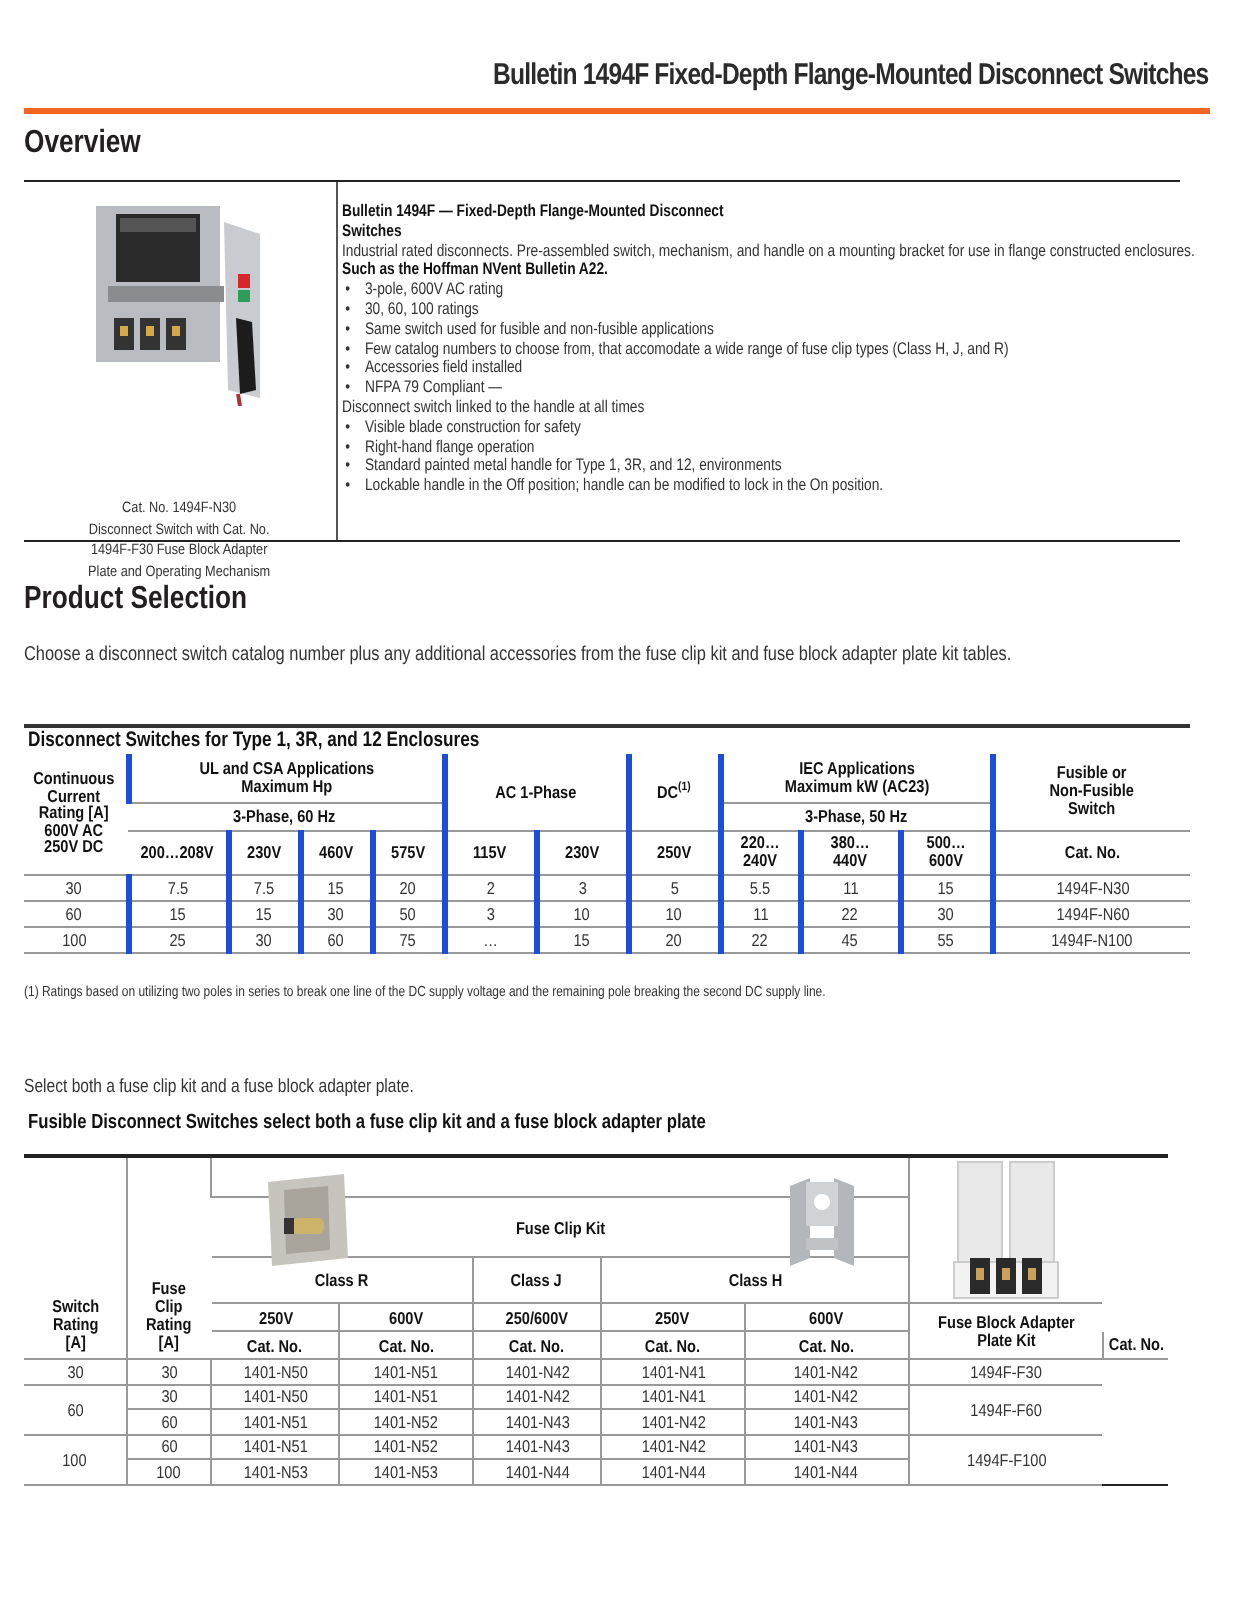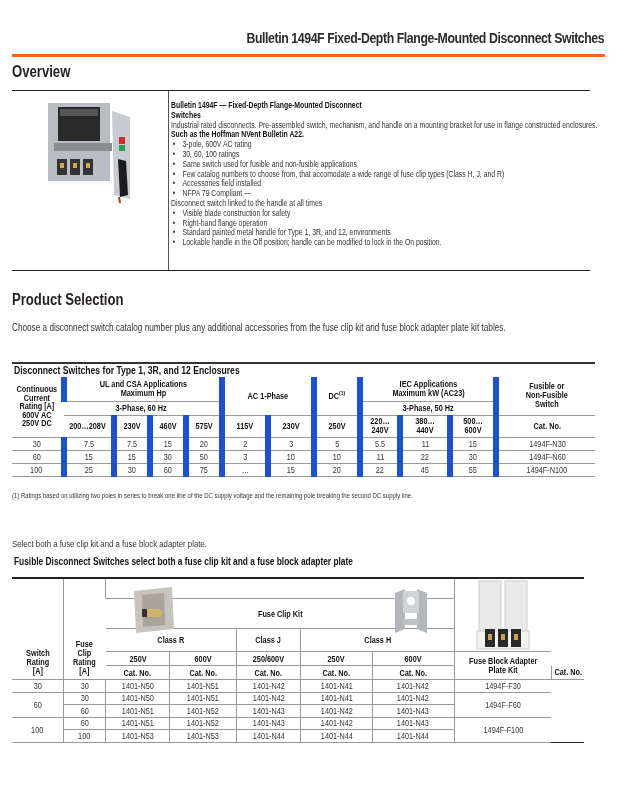--- a/index.html
+++ b/index.html
@@ -17,21 +17,21 @@
   #ov-text .ttl { font-weight: bold; color: #111; }
   #ov-text ul { list-style: none; }
   #ov-text li { padding-left: 14px; position: relative; }
   #ov-text li::before { content: "•"; position: absolute; left: 2px; }
   .para { position: absolute; left: 12px; font-size: 10px; color: #333; transform: scaleX(0.82); transform-origin: left top; white-space: nowrap; }
   .tcaption { position: absolute; left: 14px; font-size: 10.5px; font-weight: bold; color: #111; transform: scaleX(0.82); transform-origin: left top; white-space: nowrap; }
   table { border-collapse: collapse; position: absolute; }
   td, th { font-size: 8.6px; text-align: center; vertical-align: middle; color: #333; padding: 0; }
   th { font-weight: bold; color: #111; }
   .t1 { left: 12px; top: 377px; width: 583px; border-bottom: 1.5px solid #222; }
-  .t1 th, .t1 td { border-left: 6px solid #1d4ed8; border-bottom: 1px solid #999; }
+  .t1 th, .t1 td { border-left: 3px solid #1d4ed8; border-bottom: 1px solid #999; }
   .t1 tr > :first-child { border-left: none; text-decoration: underline; }
   .t1 th { background: #fff; }
   .t1 td { height: 13px; }
   .sq { display: inline-block; transform: scaleX(0.85); white-space: nowrap; }
   #t1-top { position: absolute; left: 12px; top: 362px; width: 583px; border-top: 2px solid #333; }
   #footnote { position: absolute; left: 12px; top: 491px; font-size: 7.3px; color: #333; transform: scaleX(0.82); transform-origin: left top; white-space: nowrap; }
   .t2 { left: 12px; top: 577px; width: 572px; border-top: 2px solid #222; border-bottom: 1.5px solid #222; }
   .t2 th, .t2 td { border-left: 1px solid #999; border-bottom: 1px solid #999; }
   .t2 tr > :first-child { border-left: none; }
   .t2 td { height: 12.5px; }
@@ -58,20 +58,28 @@
       <rect x="30" y="60" width="10" height="16" fill="#333"></rect>
         <rect x="33" y="64" width="4" height="5" fill="#d4a84a"></rect>
       <rect x="43" y="60" width="10" height="16" fill="#333"></rect>
         <rect x="46" y="64" width="4" height="5" fill="#d4a84a"></rect>
       <polygon points="72,12 90,18 90,100 74,96" fill="#c8ccd0"></polygon>
       <rect x="79" y="38" width="6" height="7" fill="#d62828"></rect>
       <rect x="79" y="46" width="6" height="6" fill="#2e9d5a"></rect>
       <polygon points="78,60 86,62 88,96 80,98" fill="#1c1c1c"></polygon>
       <line x1="79" y1="98" x2="80" y2="104" stroke="#a33" stroke-width="2"></line>
     </svg>
+  </div>
+  <div id="caption">
+    <span id="caption-inner">
+      <span>Cat. No. 1494F-N30</span><br>
+      <span>Disconnect Switch with Cat. No.</span><br>
+      <span>1494F-F30 Fuse Block Adapter</span><br>
+      <span>Plate and Operating Mechanism</span>
+    </span>
   </div>
   <div id="overview-divider"></div>
   <div id="ov-text">
     <div class="ttl" style="width:260px">Bulletin 1494F — Fixed-Depth Flange-Mounted Disconnect Switches</div>
     <div><span>Industrial rated disconnects. Pre-assembled switch, mechanism, and handle on a mounting bracket for use in flange constructed enclosures.</span> <b>Such as the Hoffman NVent Bulletin A22.</b></div>
     <ul>
       <li>3-pole, 600V AC rating</li>
       <li>30, 60, 100 ratings</li>
       <li>Same switch used for fusible and non-fusible applications</li>
       <li>Few catalog numbers to choose from, that accomodate a wide range of fuse clip types (Class H, J, and R)</li>

